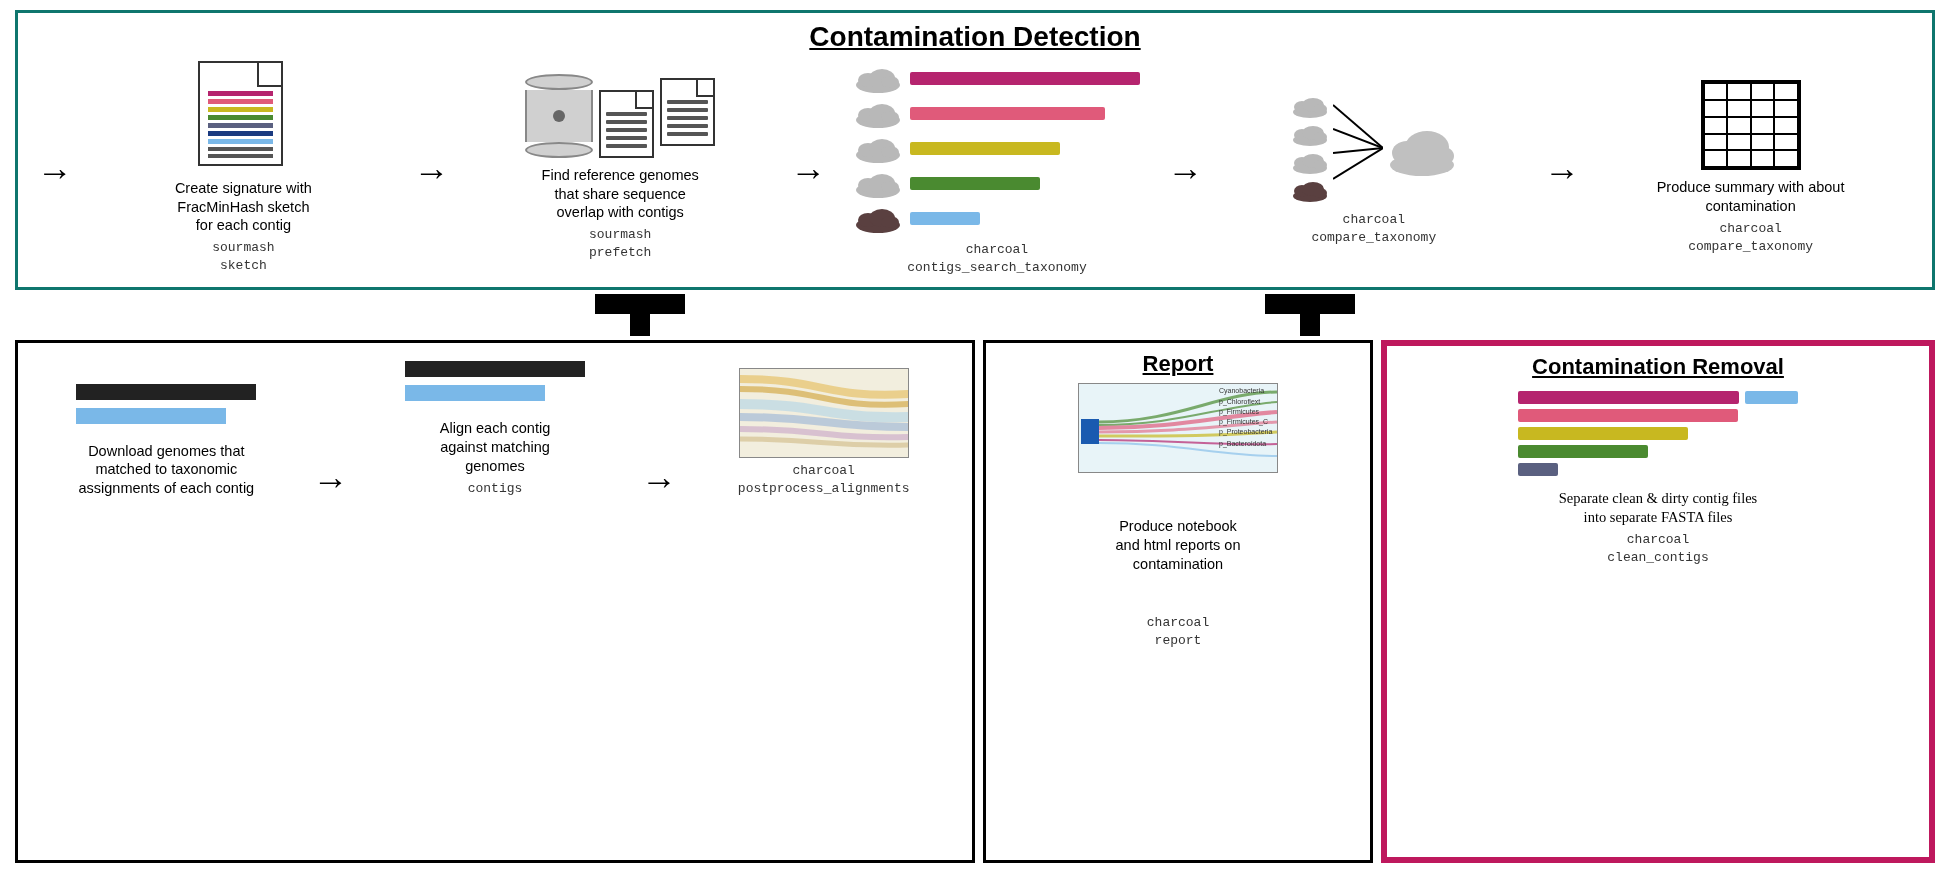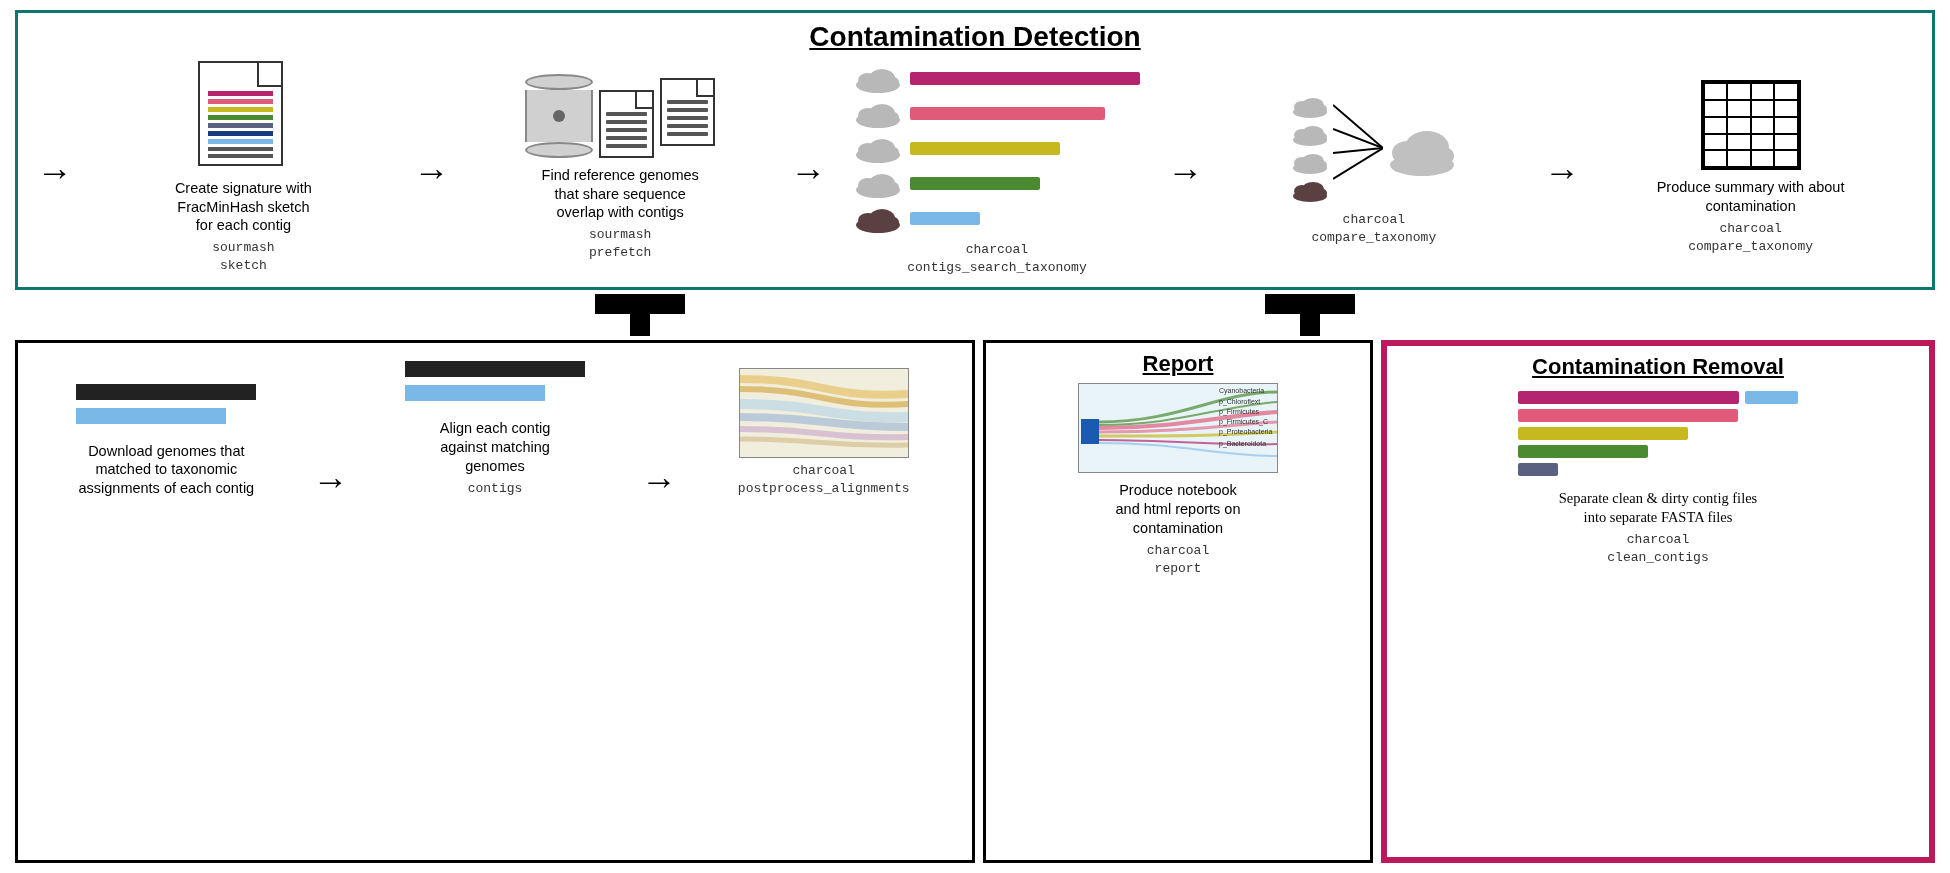--- a/index.html
+++ b/index.html
@@ -452,21 +452,21 @@
           </div>
           <div class="step-cmd">charcoal<br>postprocess_alignments</div>
         </div>
 
       </div>
     </div>
 
     <div class="bottom-middle">
       <div class="sub-section-title">Report</div>
 
-      <div style="display:flex; flex-direction:column; align-items:center;">
+      <div style="display:flex; flex-direction:column; align-items:center;gap:36px;">
 
         <div style="width:200px; height:90px; border:1px solid #888; overflow:hidden; background:#e8f4f8;">
           <svg width="200" height="90" viewBox="0 0 200 90">
             <rect width="200" height="90" fill="#e8f4f8"></rect>
 
             <rect x="2" y="35" width="18" height="25" fill="#1a5ab0"></rect>
 
             <path d="M20,38 C100,38 140,8 198,8" stroke="#4a8a30" stroke-width="3" fill="none" opacity="0.7"></path>
             <path d="M20,41 C100,41 140,22 198,18" stroke="#4a8a30" stroke-width="2" fill="none" opacity="0.7"></path>
             <path d="M20,44 C100,44 140,32 198,28" stroke="#e05a7a" stroke-width="4" fill="none" opacity="0.7"></path>

